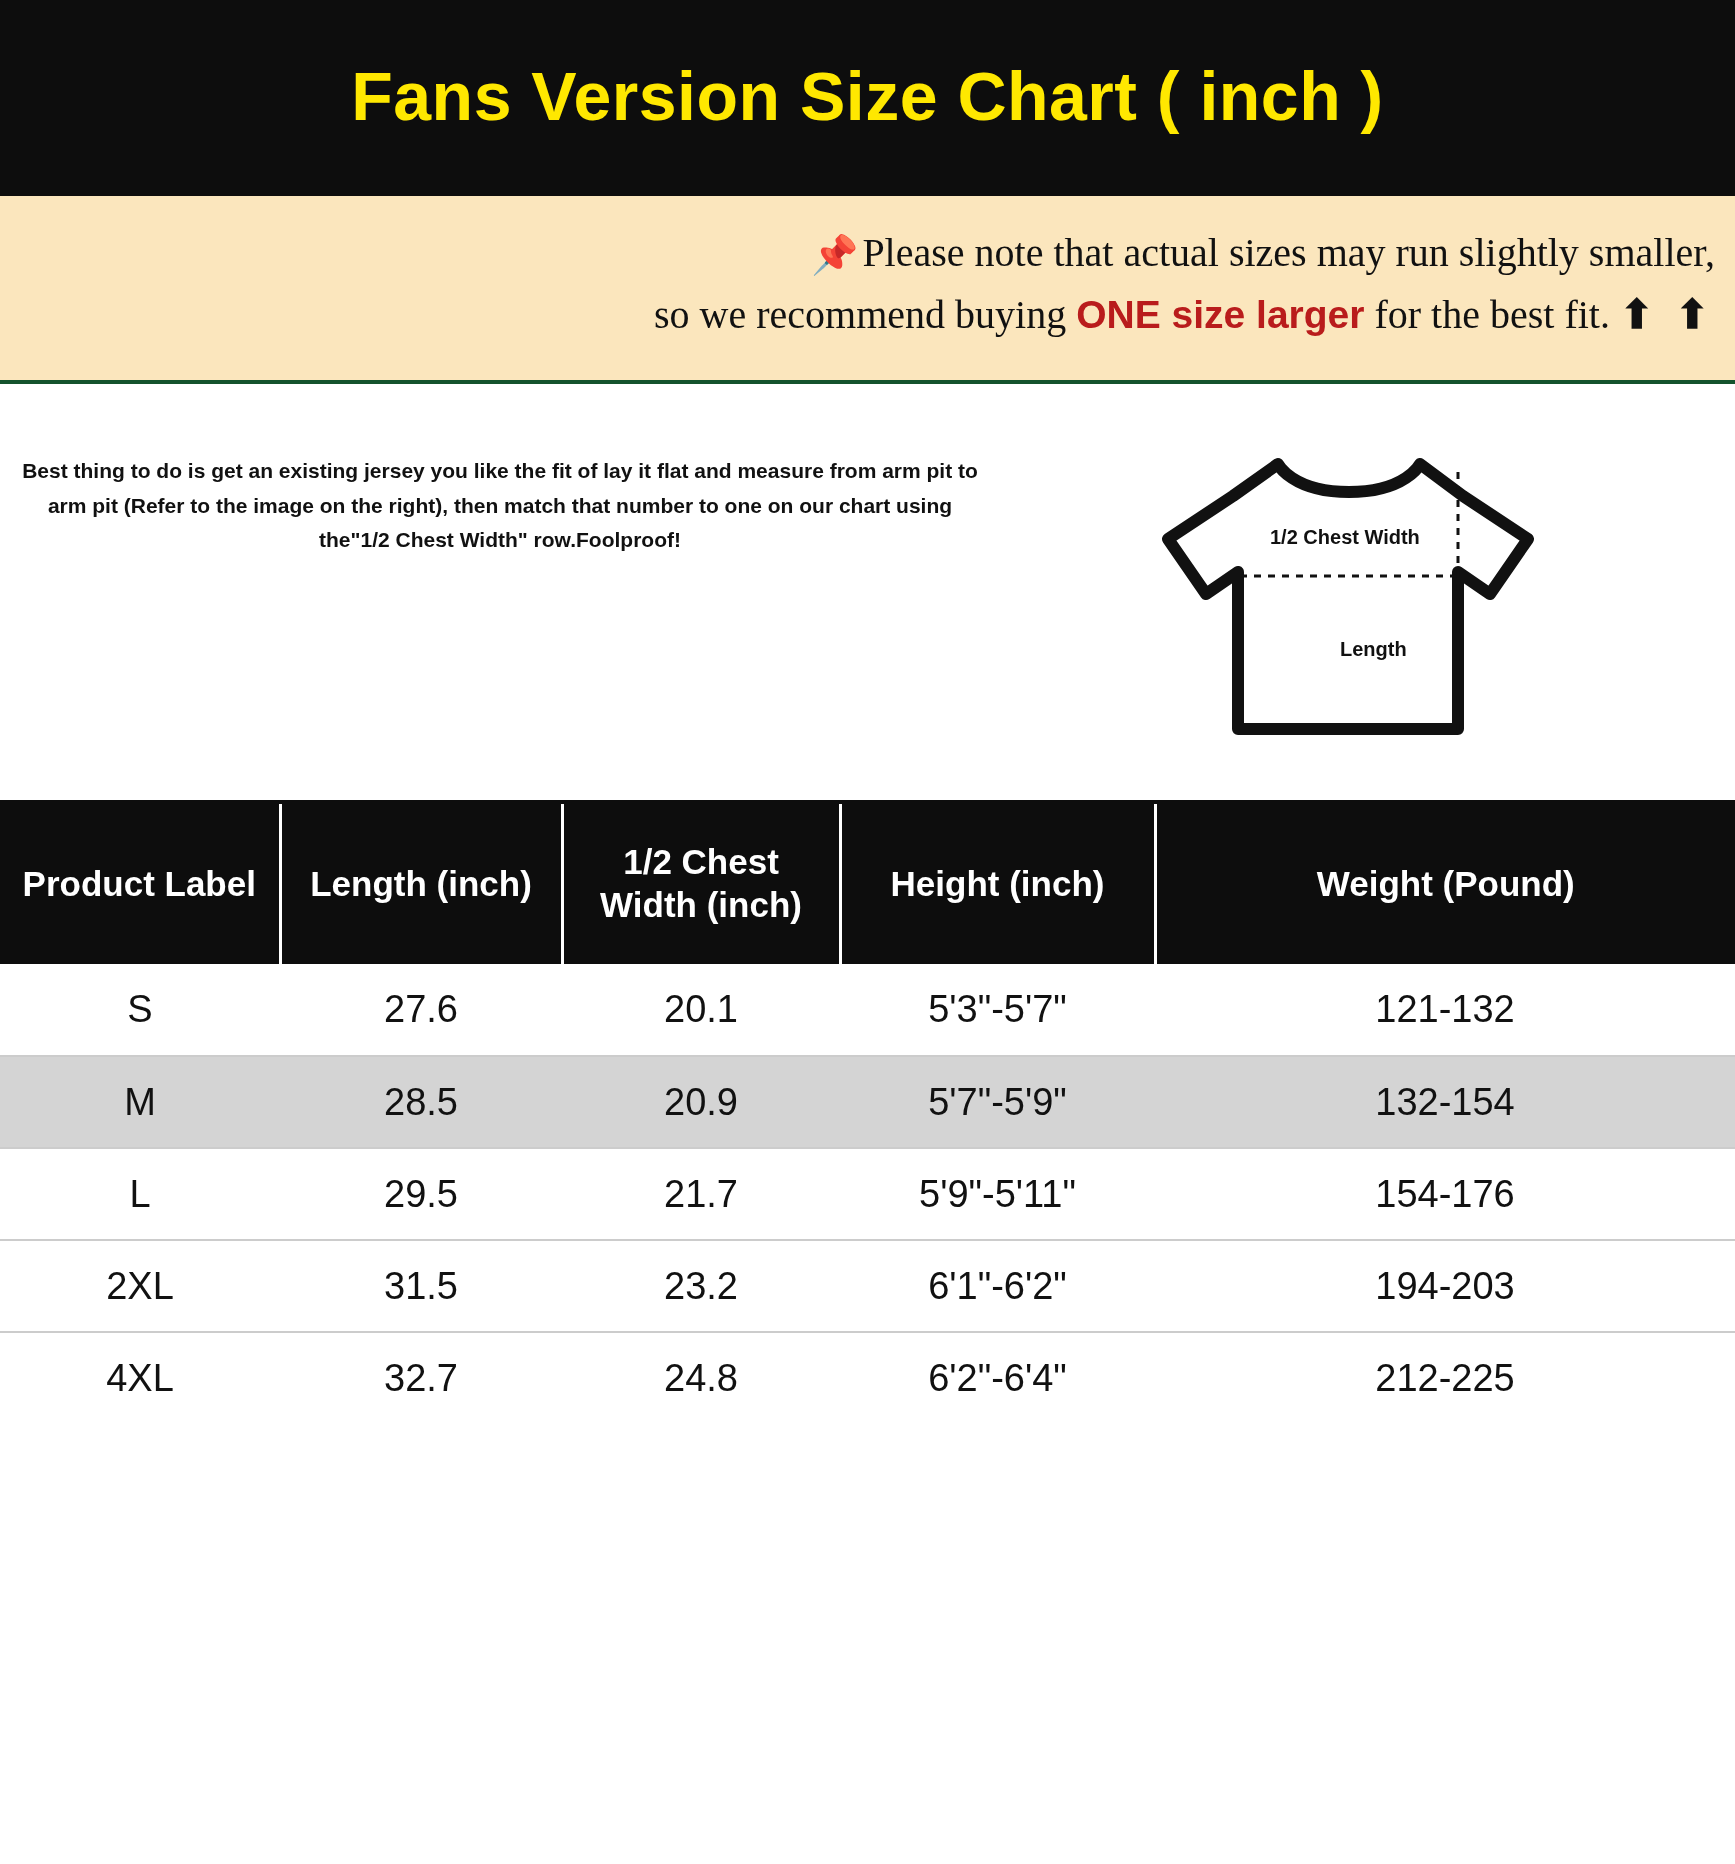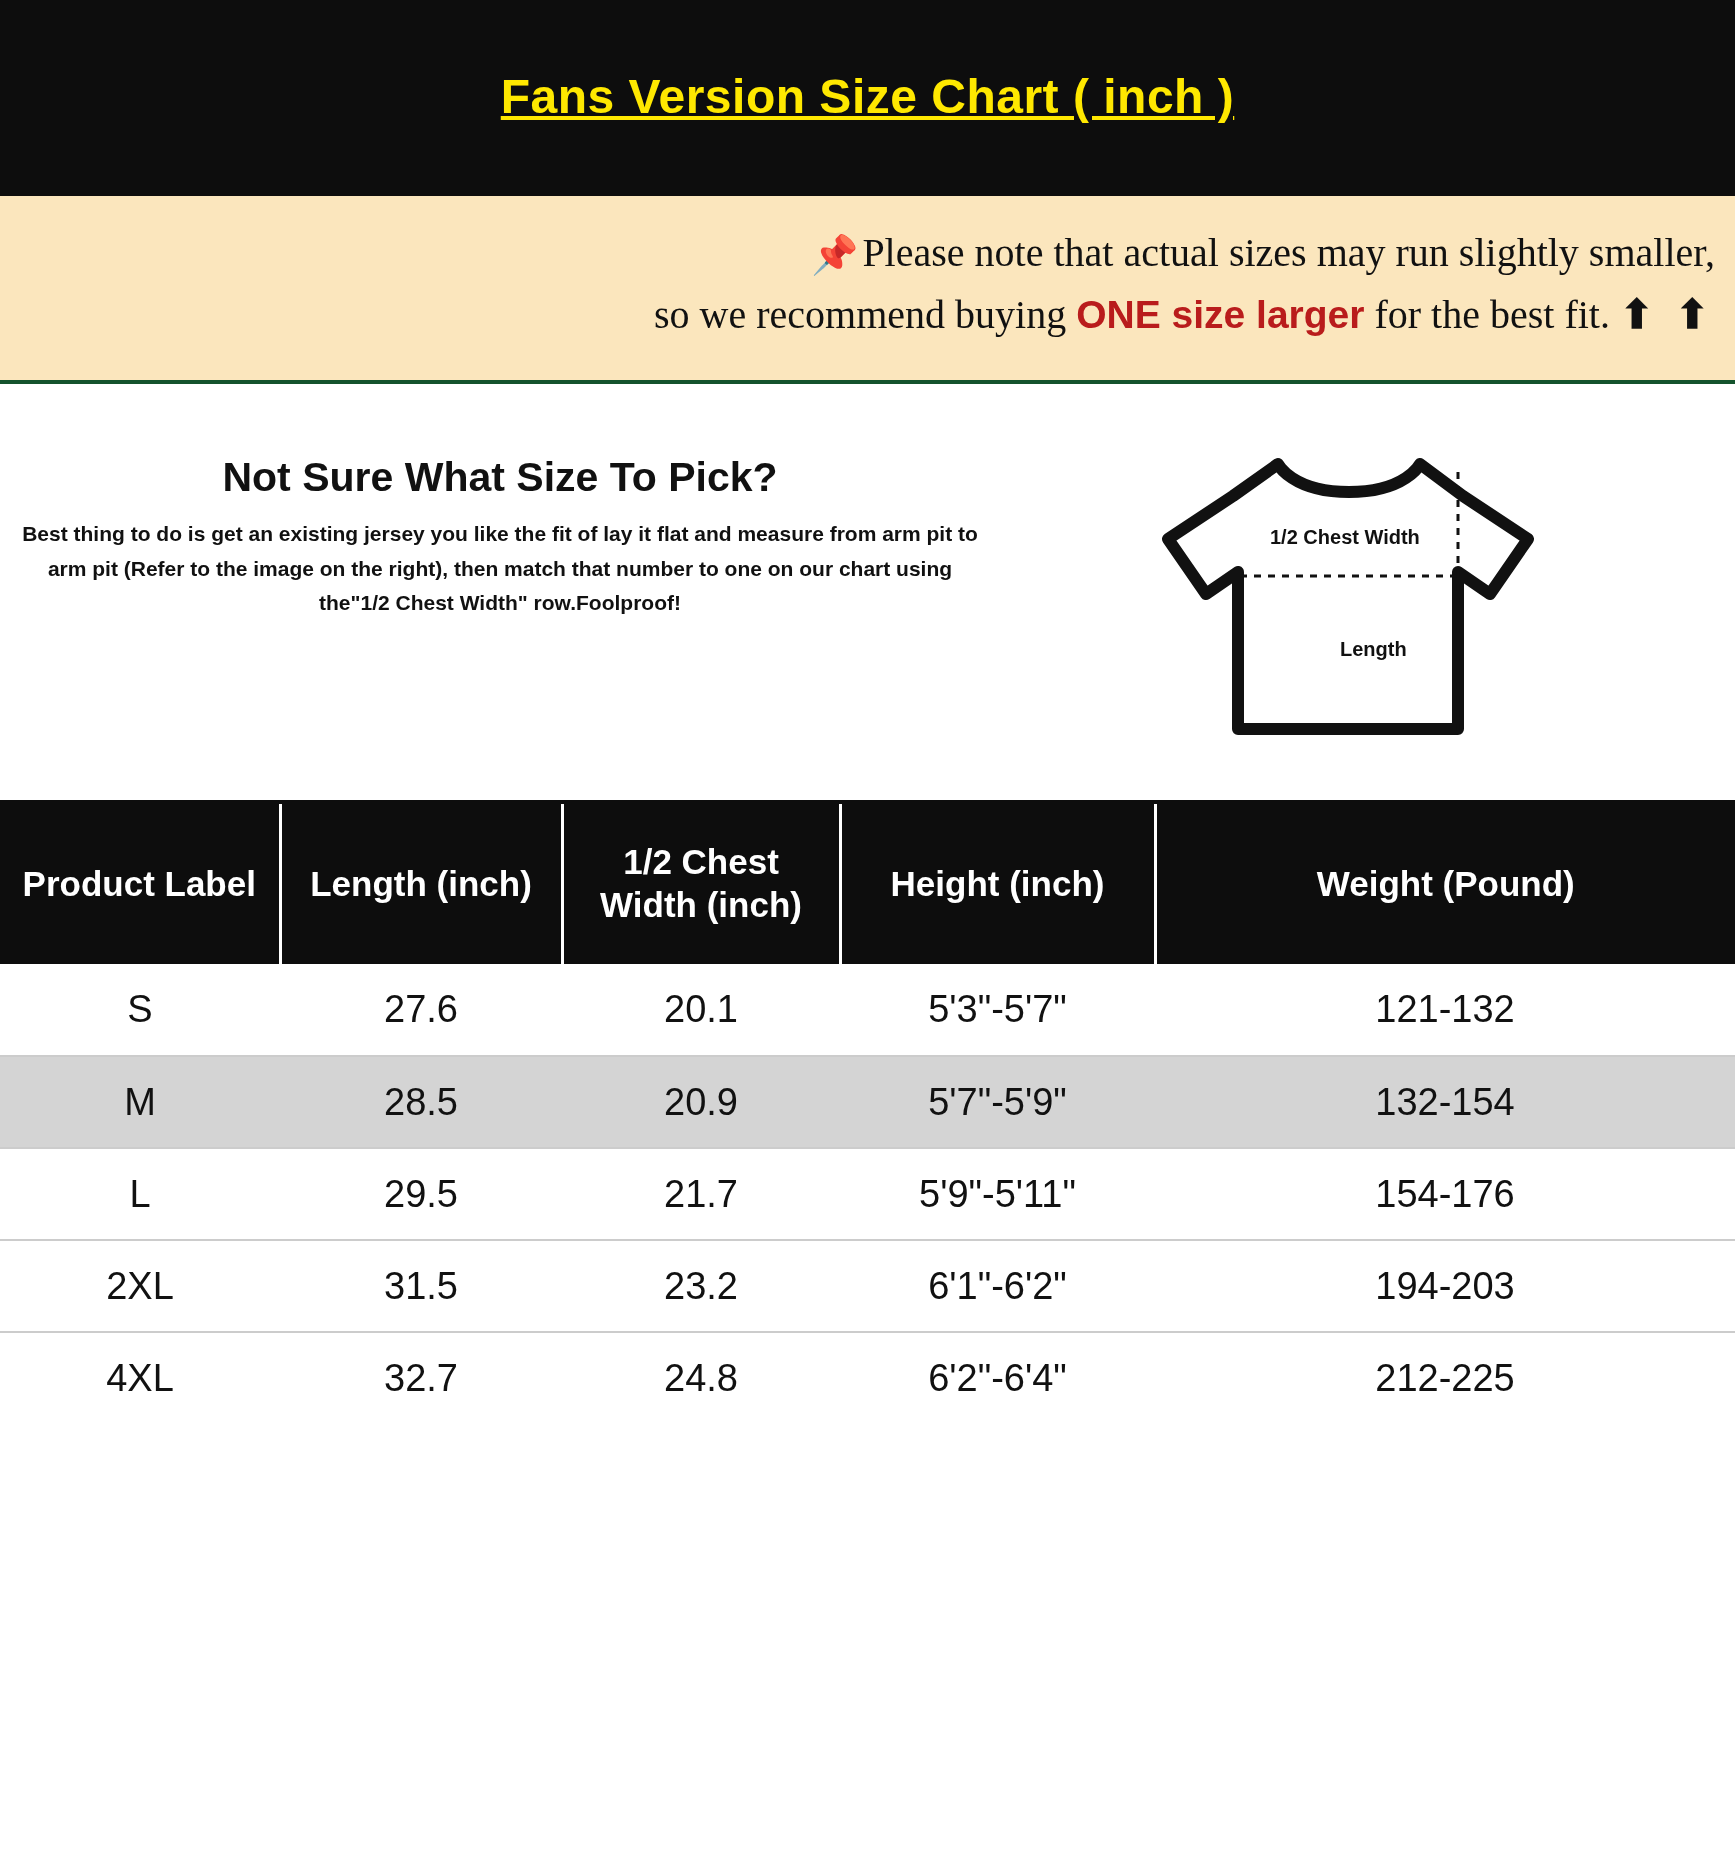--- a/index.html
+++ b/index.html
@@ -21,26 +21,25 @@
   
   .title-bar {
     background: #0d0d0d;
     height: 192px;
     display: flex;
     align-items: center;
     justify-content: center;
   }
   .title-bar .title {
     color: #ffe800;
-    font-size: 48px;
+    font-size: 68px;
     font-weight: bold;
     letter-spacing: 0.5px;
     font-family: "Liberation Sans", sans-serif;
     text-align: center;
-    text-decoration: underline;
   }
 
   
   .note-band {
     background: #fbe6bd;
     border-top: 4px solid #0d0d0d;
     border-bottom: 4px solid #14532d;
     padding: 26px 20px 34px 20px;
     text-align: right;
   }
@@ -165,21 +164,20 @@
     <div class="note-line">
       <span class="pin-icon">📌</span><span>Please note that actual sizes may run slightly smaller,</span>
     </div>
     <div class="note-line">
       <span>so we recommend buying </span><span class="one-size-larger">ONE size larger</span><span> for the best fit. </span><span class="arrow-up">⬆ ⬆</span>
     </div>
   </div>
 
   <div class="info-section">
     <div class="info-text">
-      <div class="info-heading">Not Sure What Size To Pick?</div>
       <div class="info-body">Best thing to do is get an existing jersey you like the fit of lay it flat and measure from arm pit to arm pit (Refer to the image on the right), then match that number to one on our chart using the"1/2 Chest Width" row.Foolproof!</div>
     </div>
     <div class="shirt-wrap">
       <svg class="shirt-svg" width="420" height="300" viewBox="0 0 420 300">
 
         <path d="M120 20 L75 52 L10 95 L48 150 L80 128 L80 285 L300 285 L300 128 L332 150 L370 95 L305 52 L262 20
                  C262 20 248 48 191 48 C134 48 120 20 120 20 Z" fill="none" stroke="#111111" stroke-width="12" stroke-linejoin="round"></path>
 
         <line x1="82" y1="132" x2="300" y2="132" stroke="#111111" stroke-width="3" stroke-dasharray="7,7"></line>
 

